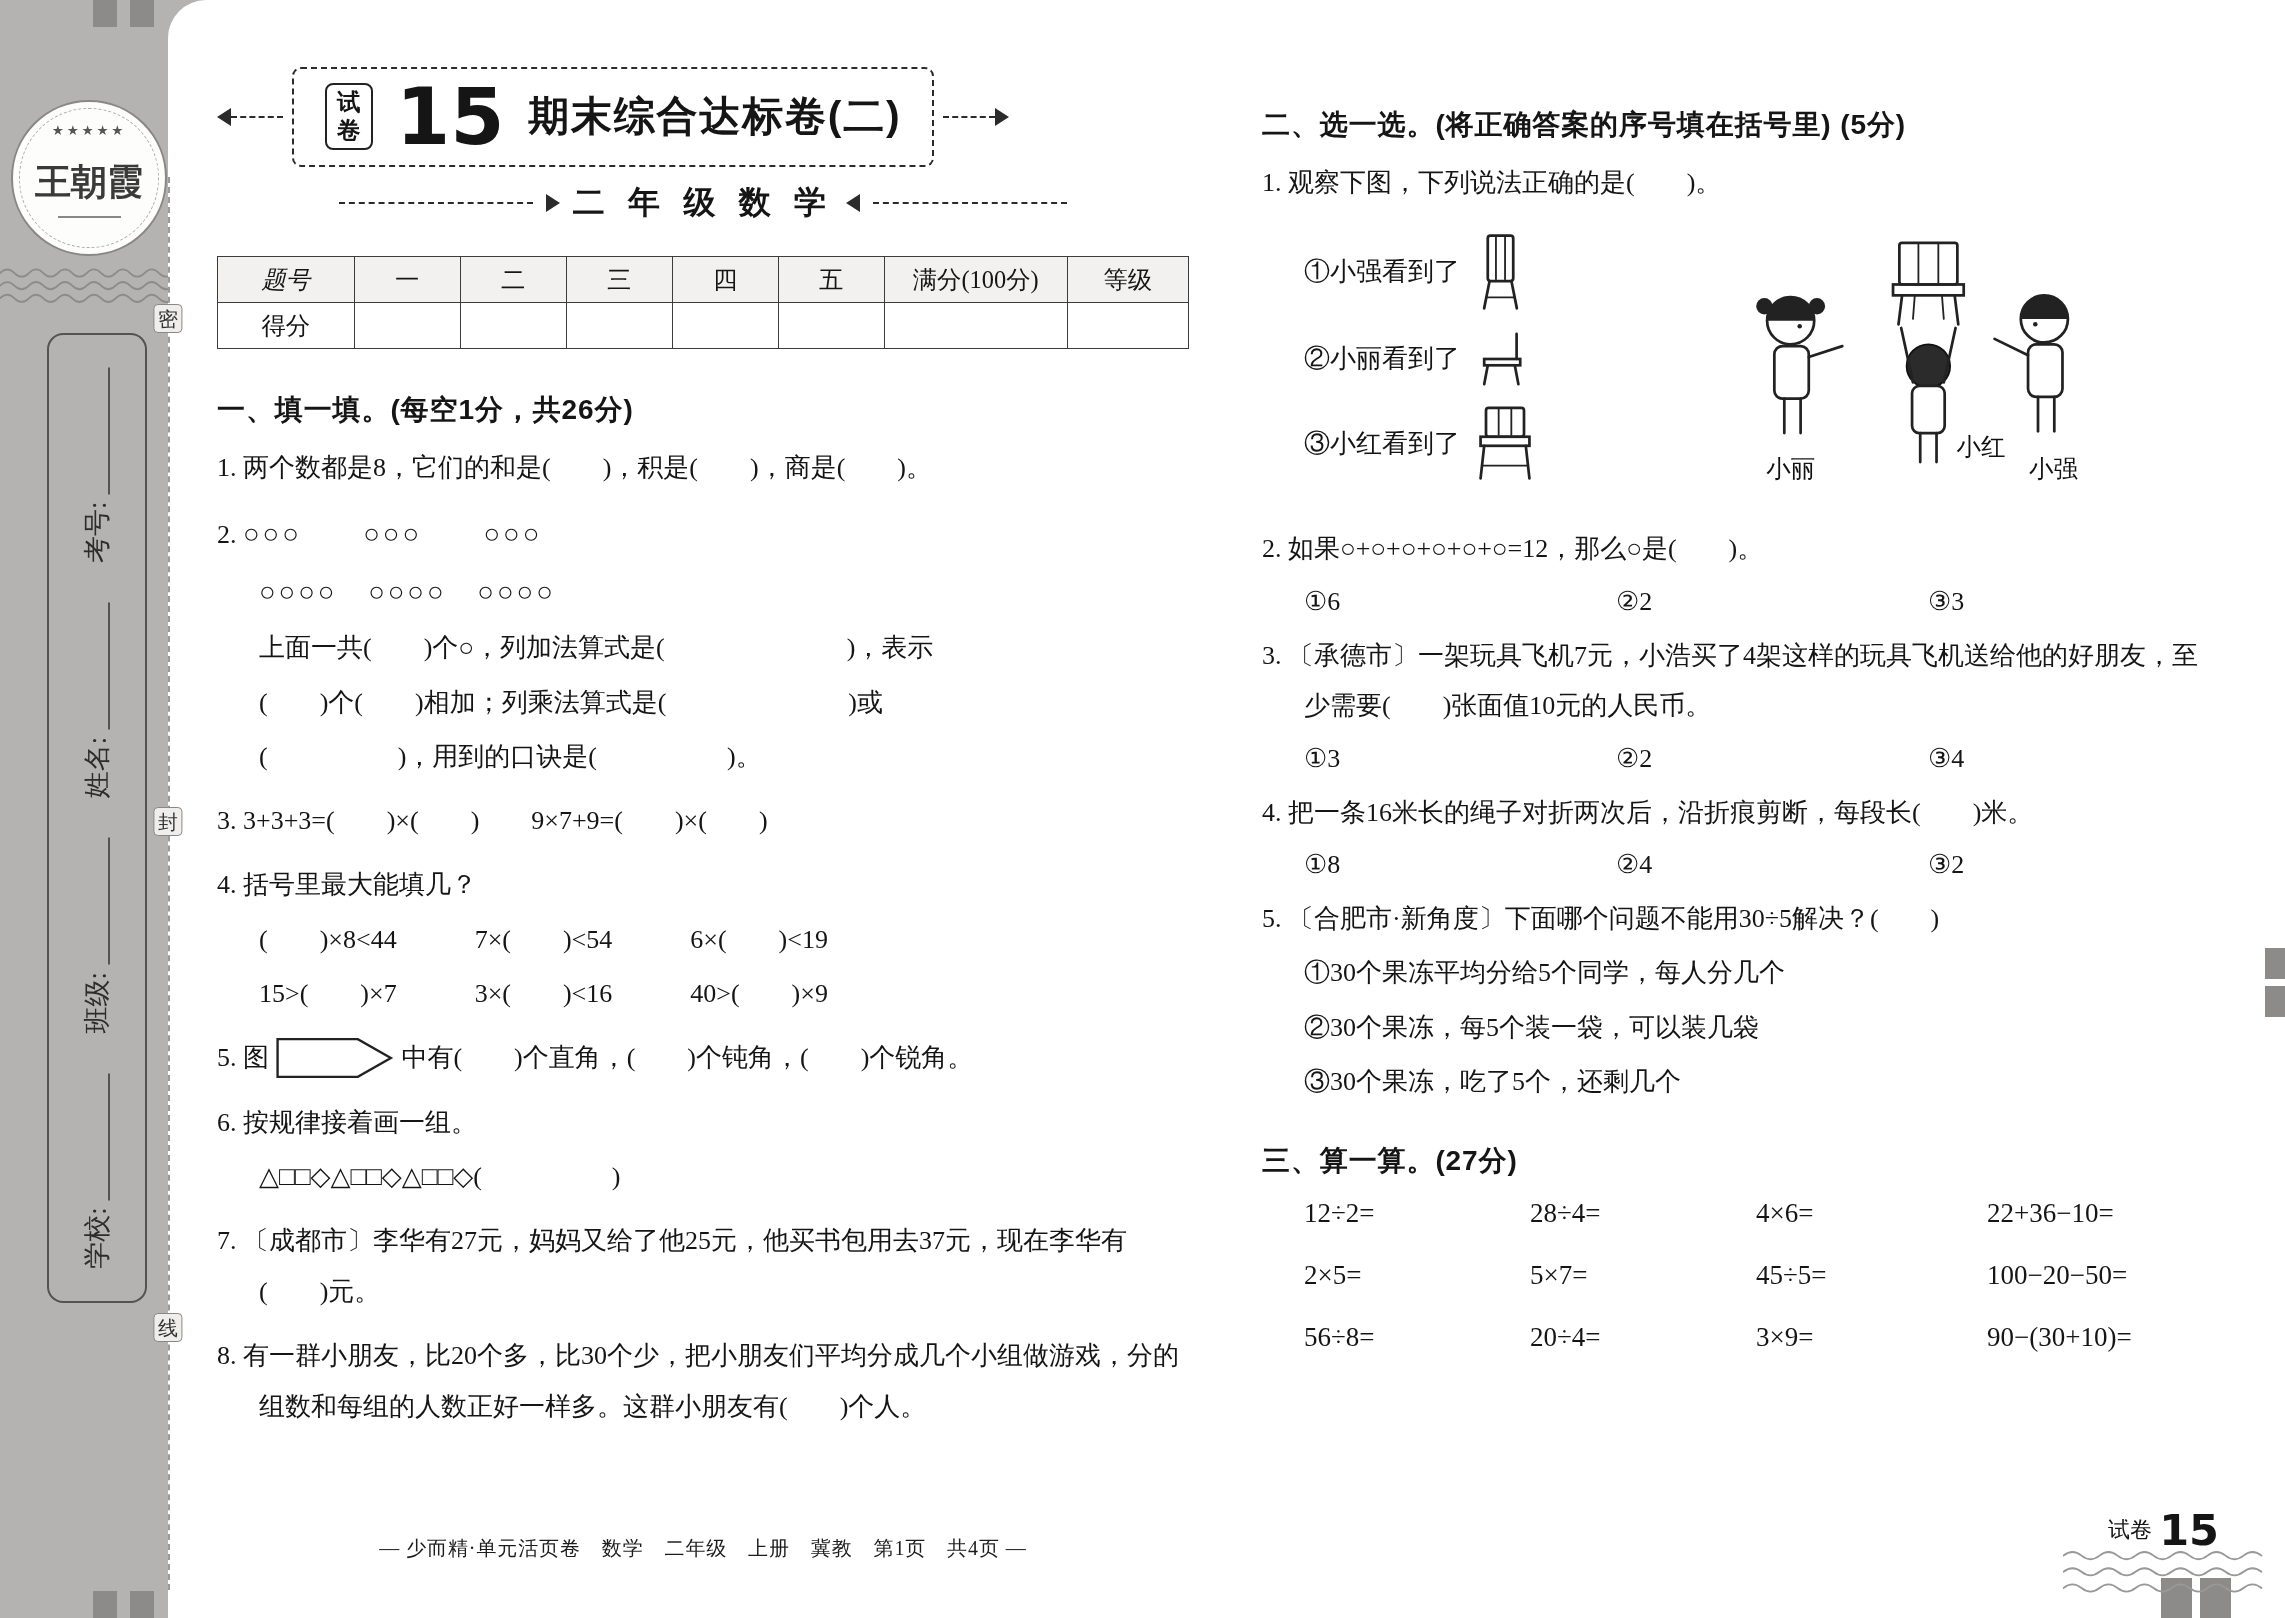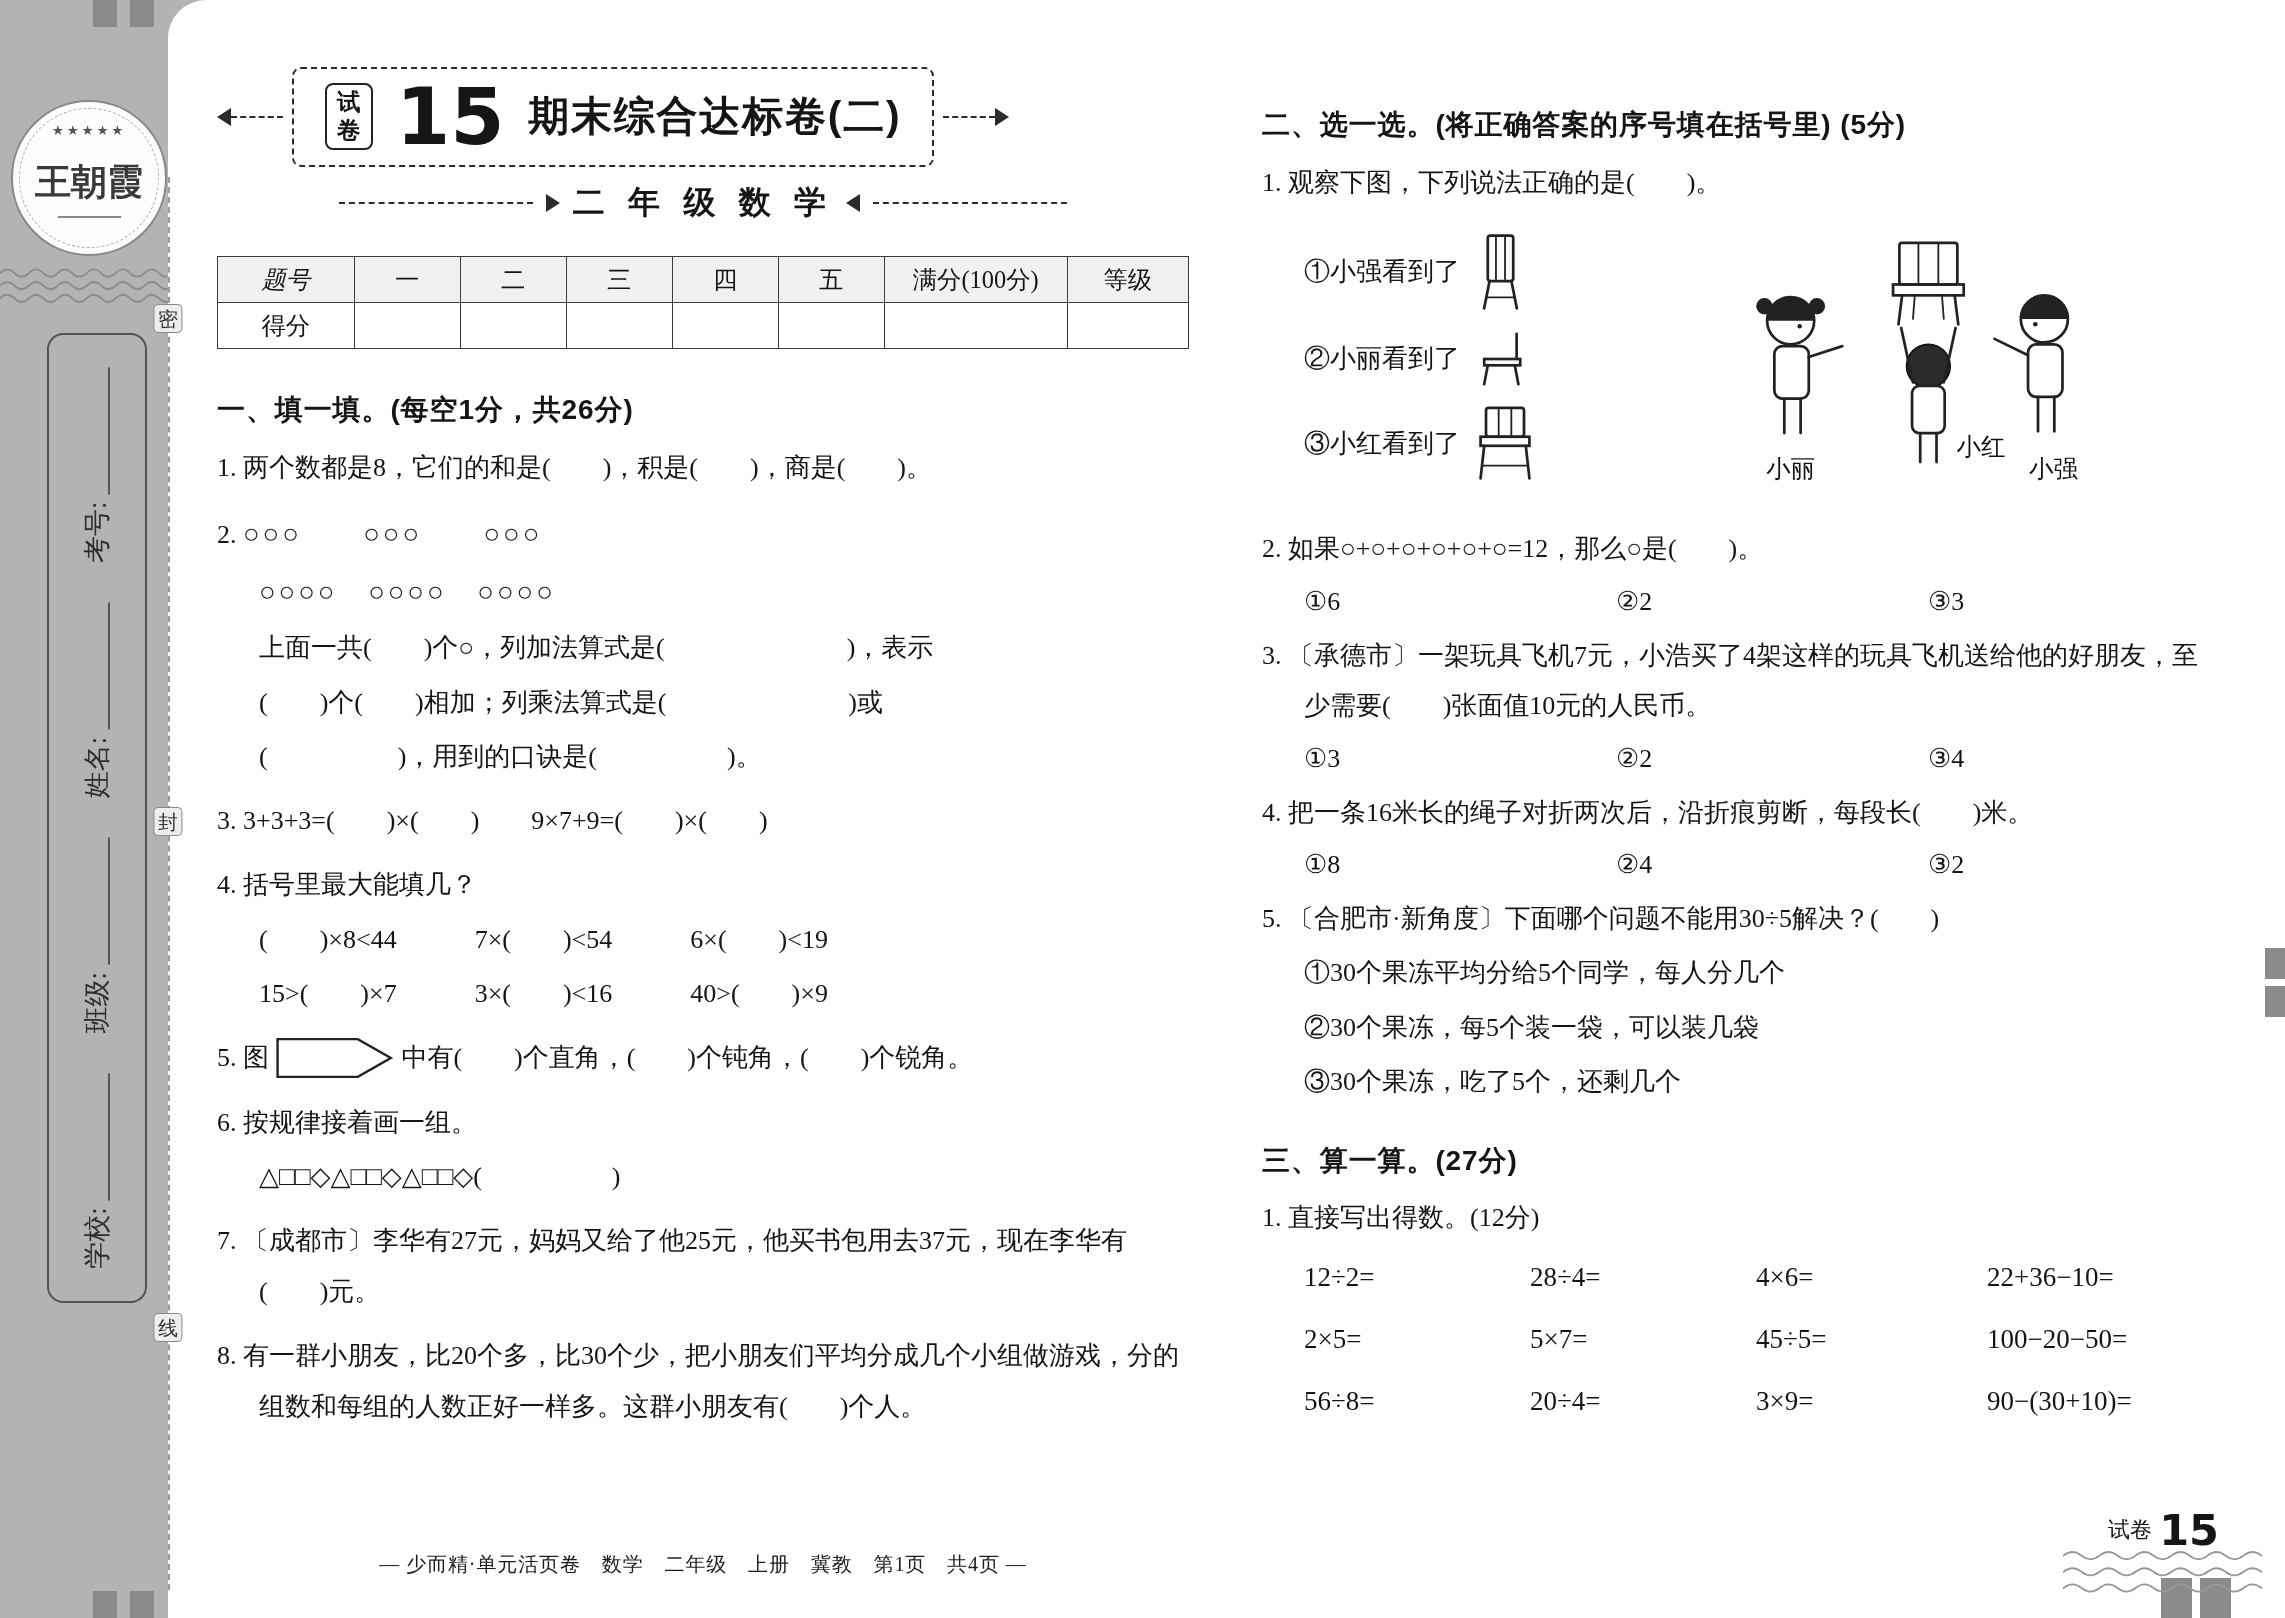--- a/index.html
+++ b/index.html
@@ -59,21 +59,21 @@
   .sub{font-size:26px;line-height:1.95;margin-top:3.6px;padding-left:42px;text-indent:0;white-space:pre-wrap;}
   .circles{font-size:28px;letter-spacing:2.7px;}
   .shape-svg{vertical-align:-12.7px;margin:0 7.2px;}
   
   .q1block{display:flex;align-items:flex-start;margin-top:3.6px;}
   .opts{flex:0 0 452px;}
   .opt-row{display:flex;align-items:center;gap:14.5px;margin:20px 0 0 42px;font-size:26px;white-space:pre-wrap;}
   .optgrid{display:grid;grid-template-columns:312px 312px 1fr;margin:11px 0 0 42px;font-size:26px;}
   .calc-grid{display:grid;grid-template-columns:226px 226px 231px 1fr;row-gap:31px;margin:18px 0 0 42px;font-size:27px;}
   
-  .footer{position:absolute;top:1535px;font-size:20px;letter-spacing:0.9px;text-align:center;color:#1c1c1c;margin-top:16px;}
+  .footer{position:absolute;top:1535px;font-size:20px;letter-spacing:0.9px;text-align:center;color:#1c1c1c;}
   .footer-left{left:217px;width:972px;}
   .footer-right{left:1262px;width:832px;}
   .pagebadge{position:absolute;left:2108px;top:1509px;display:flex;align-items:flex-end;gap:7.2px;z-index:2;}
   .pagebadge .lbl{font-size:22px;padding-bottom:7.2px;}
   .pagebadge .num{font-size:43px;font-weight:800;font-family:"DejaVu Sans","Liberation Sans",sans-serif;line-height:1;}
   .waves-br{position:absolute;left:2063px;top:1543px;z-index:1;}
   svg .ink{stroke:#222;stroke-width:3;fill:none;stroke-linecap:round;}
   svg .ink2{stroke:#222;stroke-width:2;fill:none;stroke-linecap:round;}
 </style>
 </head>
@@ -317,21 +317,20 @@
       <span>②4</span>
       <span>③2</span>
     </div>
 
     <div class="qline">5. 〔合肥市·新角度〕下面哪个问题不能用30÷5解决？(　　)</div>
     <div class="sub">①30个果冻平均分给5个同学，每人分几个</div>
     <div class="sub">②30个果冻，每5个装一袋，可以装几袋</div>
     <div class="sub">③30个果冻，吃了5个，还剩几个</div>
 
     <div class="h2" style="margin-top:34px;">三、算一算。(27分)</div>
-    <div class="qline">1. 直接写出得数。(12分)</div>
 
     <div class="calc-grid">
       <span>12÷2=</span>
       <span>28÷4=</span>
       <span>4×6=</span>
       <span>22+36−10=</span>
       <span>2×5=</span>
       <span>5×7=</span>
       <span>45÷5=</span>
       <span>100−20−50=</span>

